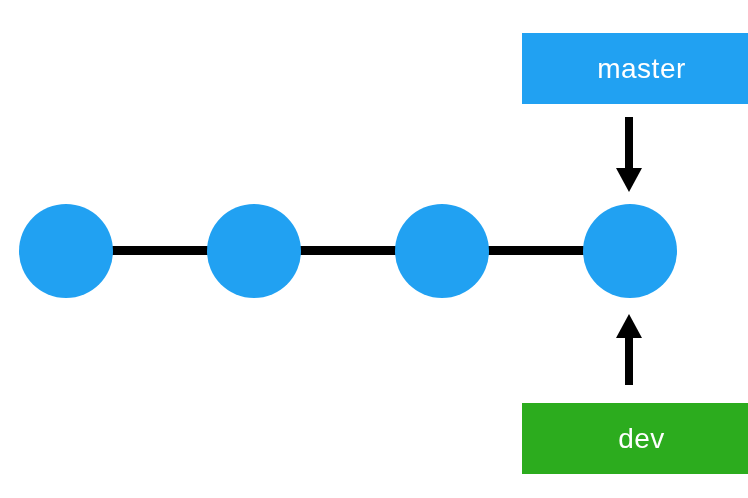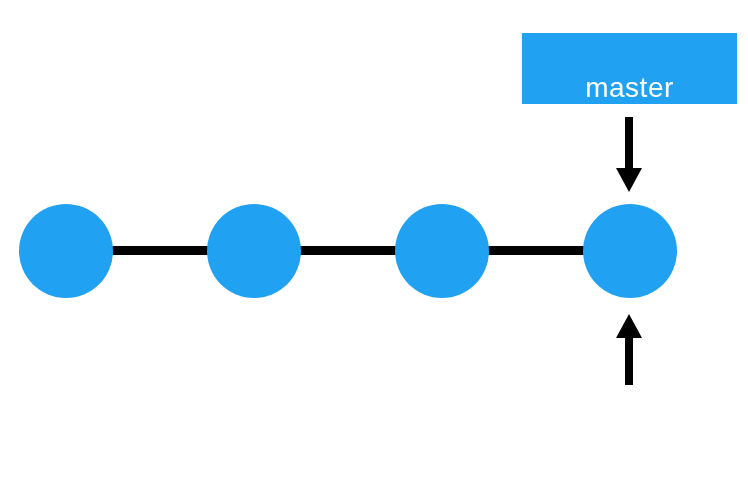--- a/index.html
+++ b/index.html
@@ -30,26 +30,27 @@
     height: 94px;
     border-radius: 50%;
     background: var(--commit-blue, #21a1f2);
   }
   .branch-label {
     position: absolute;
     left: 522px;
     width: 215px;
     height: 71px;
     display: flex;
-    align-items: flex-end;
+    align-items: center;
     justify-content: center;
     color: var(--label-text, #ffffff);
     font-size: 28px;
     font-weight: 500;
     letter-spacing: 0.5px;
+    padding-left: 12px;
   }
   .branch-label.master {
     top: 33px;
     background: var(--master-blue, #21a1f2);
   }
   .branch-label.dev {
     top: 403px;
     background: var(--dev-green, #2cac1e);
   }
   .arrow {
@@ -83,14 +84,17 @@
   <svg class="arrow down" viewBox="0 0 40 85">
     <line x1="20" y1="5" x2="20" y2="60"></line>
     <polygon points="20,80 7,56 33,56"></polygon>
   </svg>
 
   <svg class="arrow up" viewBox="0 0 40 80">
     <line x1="20" y1="26" x2="20" y2="75"></line>
     <polygon points="20,4 7,28 33,28"></polygon>
   </svg>
 
+  <div class="branch-label dev">
+    <span>dev</span>
+  </div>
 
 </div>
 
 </body></html>

